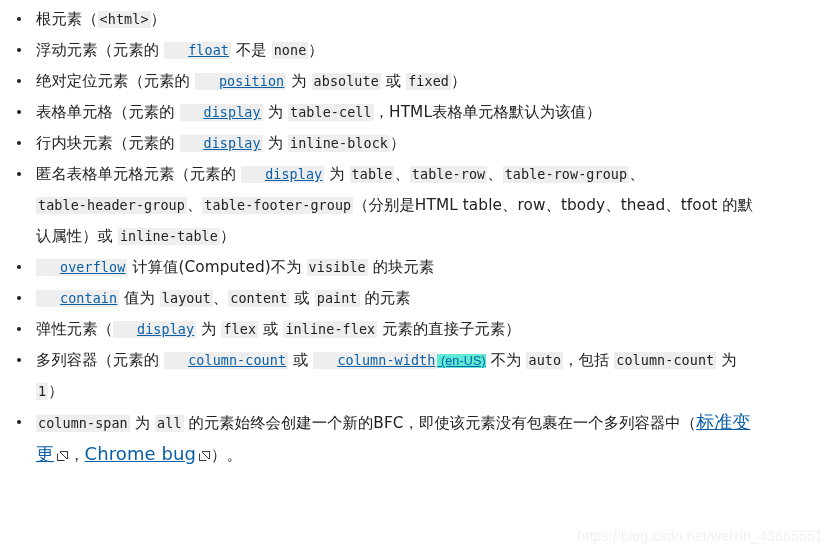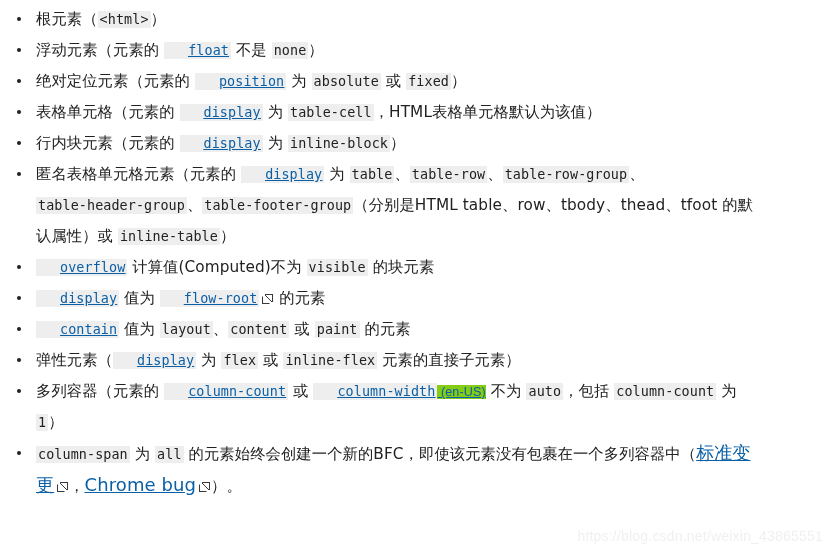--- a/index.html
+++ b/index.html
@@ -75,21 +75,21 @@
     color: #0b5fa5;
     text-decoration: underline;
     font-size: 18px;
   }
 
   .enus {
     font-family: "Liberation Sans", "DejaVu Sans", sans-serif;
     font-size: 12.6px;
     color: #0b5fa5;
     text-decoration: underline;
-    background: #84cc16;
+    background: #5eead4;
   }
 
   .ext-icon {
     display: inline-block;
     width: 10px;
     height: 10px;
     position: relative;
     margin: 0 2px 0 3px;
     vertical-align: -1px;
   }
@@ -137,20 +137,19 @@
 <body>
 
 <ul id="doc-list">
     <li class="bfc-item"><span class="bullet-dot"></span><span class="cjk">根元素（</span><code>&lt;html&gt;</code><span class="cjk">）</span></li>
     <li class="bfc-item"><span class="bullet-dot"></span><span class="cjk">浮动元素（元素的 </span><a class="doclink" href="#"><code class="linkcode">float</code></a><span class="cjk"> 不是 </span><code>none</code><span class="cjk">）</span></li>
     <li class="bfc-item"><span class="bullet-dot"></span><span class="cjk">绝对定位元素（元素的 </span><a class="doclink" href="#"><code class="linkcode">position</code></a><span class="cjk"> 为 </span><code>absolute</code><span class="cjk"> 或 </span><code>fixed</code><span class="cjk">）</span></li>
     <li class="bfc-item"><span class="bullet-dot"></span><span class="cjk">表格单元格（元素的 </span><a class="doclink" href="#"><code class="linkcode">display</code></a><span class="cjk"> 为 </span><code>table-cell</code><span class="cjk">，HTML表格单元格默认为该值）</span></li>
     <li class="bfc-item"><span class="bullet-dot"></span><span class="cjk">行内块元素（元素的 </span><a class="doclink" href="#"><code class="linkcode">display</code></a><span class="cjk"> 为 </span><code>inline-block</code><span class="cjk">）</span></li>
     <li class="bfc-item"><span class="bullet-dot"></span><span class="cjk">匿名表格单元格元素（元素的 </span><a class="doclink" href="#"><code class="linkcode">display</code></a><span class="cjk"> 为 </span><code>table</code><span class="cjk">、</span><code>table-row</code><span class="cjk">、</span><code>table-row-group</code><span class="cjk">、</span><code>table-header-group</code><span class="cjk">、</span><code>table-footer-group</code><span class="cjk">（分别是HTML table、row、tbody、thead、tfoot 的默认属性）或 </span><code>inline-table</code><span class="cjk">）</span></li>
     <li class="bfc-item"><span class="bullet-dot"></span><a class="doclink" href="#"><code class="linkcode">overflow</code></a><span class="cjk"> 计算值(Computed)不为 </span><code>visible</code><span class="cjk"> 的块元素</span></li>
-    <li class="bfc-item"><span class="bullet-dot"></span><a class="doclink" href="#"><code class="linkcode">display</code></a><span class="cjk"> 值为 </span><a class="doclink" href="#"><code class="linkcode">flow-root</code></a><span class="ext-icon"></span><span class="cjk"> 的元素</span></li>
     <li class="bfc-item"><span class="bullet-dot"></span><a class="doclink" href="#"><code class="linkcode">contain</code></a><span class="cjk"> 值为 </span><code>layout</code><span class="cjk">、</span><code>content</code><span class="cjk"> 或 </span><code>paint</code><span class="cjk"> 的元素</span></li>
     <li class="bfc-item"><span class="bullet-dot"></span><span class="cjk">弹性元素（</span><a class="doclink" href="#"><code class="linkcode">display</code></a><span class="cjk"> 为 </span><code>flex</code><span class="cjk"> 或 </span><code>inline-flex</code><span class="cjk"> 元素的直接子元素）</span></li>
     <li class="bfc-item"><span class="bullet-dot"></span><span class="cjk">多列容器（元素的 </span><a class="doclink" href="#"><code class="linkcode">column-count</code></a><span class="cjk"> 或 </span><a class="doclink" href="#"><code class="linkcode">column-width</code></a><a class="enus" href="#"> (en-US)</a><span class="cjk"> 不为 </span><code>auto</code><span class="cjk">，包括 </span><code>column-count</code><span class="cjk"> 为 </span><code>1</code><span class="cjk">）</span></li>
     <li class="bfc-item"><span class="bullet-dot"></span><code>column-span</code><span class="cjk"> 为 </span><code>all</code><span class="cjk"> 的元素始终会创建一个新的BFC，即使该元素没有包裹在一个多列容器中（</span><a class="doclink plainlink cjk" href="#">标准变更</a><span class="ext-icon"></span><span class="cjk">，</span><a class="doclink plainlink cjk" href="#">Chrome bug</a><span class="ext-icon"></span><span class="cjk">）。</span></li>
   </ul>
 
 <div id="watermark">https://blog.csdn.net/weixin_43865551</div>
 
 </body></html>

